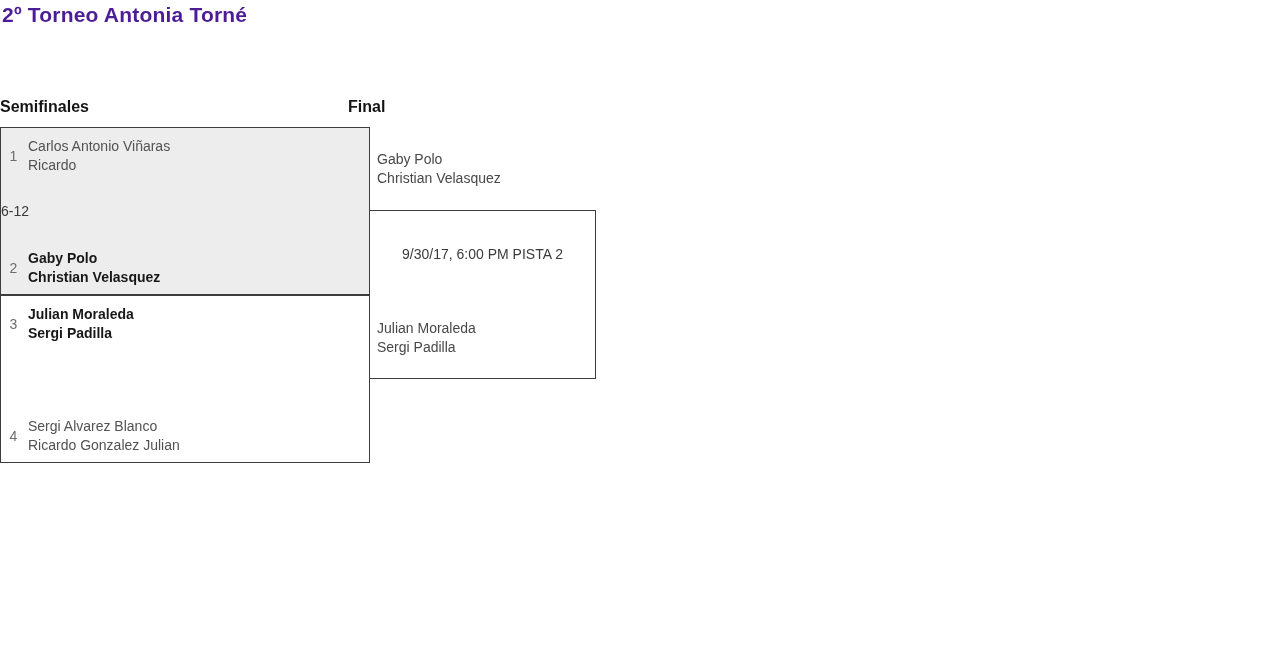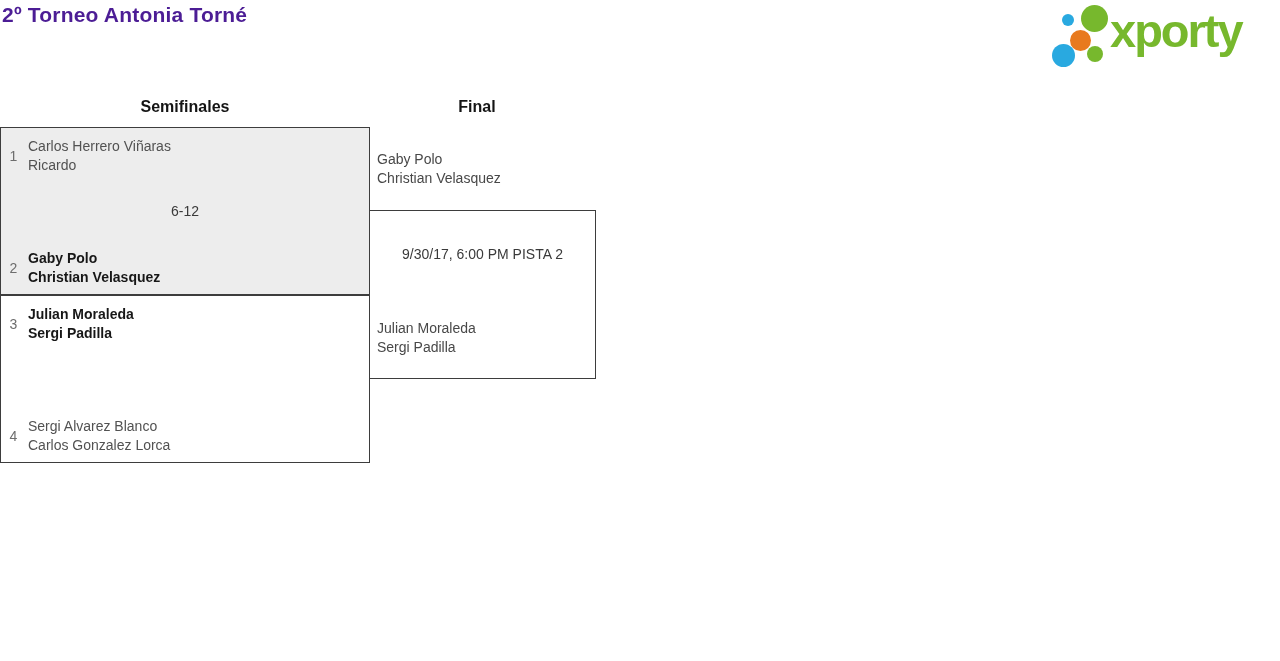--- a/index.html
+++ b/index.html
@@ -33,25 +33,25 @@
   .dot-blue-large { left: 2px;  top: 42px; width: 23px; height: 23px; background: #29a9e0; }
   .dot-green-small{ left: 37px; top: 44px; width: 16px; height: 16px; background: #77b82d; }
   .logo-text {
     position: absolute; left: 60px; top: -5px;
     font-size: 47px; line-height: 68px; font-weight: 700;
     letter-spacing: -2px; color: #77b82d;
   }
 
   
   .round-label {
-    position: absolute; top: 98px; text-align: center;
+    position: absolute; top: 98px; 
     font-size: 16px; font-weight: 700; color: #141414;
   }
   .round-label.semis { left: 0; width: 370px; }
-  .round-label.final { left: 364px; width: 226px; }
+  .round-label.final { left: 348px; width: 226px; }
 
   
   .match-box {
     position: absolute; left: 0; width: 370px; height: 168px;
     border: 1px solid #3d3d3d; background: #fff;
   }
   .match-box.shaded { background: #ededed; }
   #sf1 { top: 127px; }
   #sf2 { top: 295px; }
 
@@ -63,21 +63,21 @@
   .entry.bottom { bottom: 7px; }
   .seed {
     width: 15px; flex: 0 0 15px; text-align: center;
     font-size: 14px; color: #6d6d6d;
   }
   .names { font-size: 14px; line-height: 19px; color: #525252; }
   .entry.winner .names { font-weight: 700; color: #171717; }
 
   .score {
     position: absolute; left: 0; width: 100%; top: 50%;
-    transform: translateY(-50%); text-align: center;
+    transform: translateY(-50%); 
     font-size: 14px; color: #3a3a3a;
   }
 
   
   .finalist {
     position: absolute; left: 377px;
     font-size: 14px; line-height: 19px; color: #484848;
   }
   #finalist-top { top: 150px; }
   #finalist-bottom { top: 319px; }
@@ -93,37 +93,29 @@
     white-space: nowrap;
   }
 </style>
 </head>
 <body>
 
 <div class="page">
 
   <div class="title">2º Torneo Antonia Torné</div>
 
-  <div class="logo">
-    <span class="dot dot-blue-small"></span>
-    <span class="dot dot-green-large"></span>
-    <span class="dot dot-orange"></span>
-    <span class="dot dot-blue-large"></span>
-    <span class="dot dot-green-small"></span>
-    <span class="logo-text">xporty</span>
-  </div>
 
   <div class="round-label semis">Semifinales</div>
   <div class="round-label final">Final</div>
 
   <div class="match-box shaded" id="sf1">
     <div class="entry top">
       <span class="seed">1</span>
       <div class="names">
-        <div>Carlos Herrero Viñaras</div>
+        <div>Carlos Antonio Viñaras</div>
         <div>Ricardo</div>
       </div>
     </div>
     <div class="score">6-12</div>
     <div class="entry bottom winner">
       <span class="seed">2</span>
       <div class="names">
         <div>Gaby Polo</div>
         <div>Christian Velasquez</div>
       </div>
@@ -135,21 +127,21 @@
       <span class="seed">3</span>
       <div class="names">
         <div>Julian Moraleda</div>
         <div>Sergi Padilla</div>
       </div>
     </div>
     <div class="entry bottom">
       <span class="seed">4</span>
       <div class="names">
         <div>Sergi Alvarez Blanco</div>
-        <div>Carlos Gonzalez Lorca</div>
+        <div>Ricardo Gonzalez Julian</div>
       </div>
     </div>
   </div>
 
   <div class="finalist" id="finalist-top">
     <div>Gaby Polo</div>
     <div>Christian Velasquez</div>
   </div>
 
   <div class="final-box">

